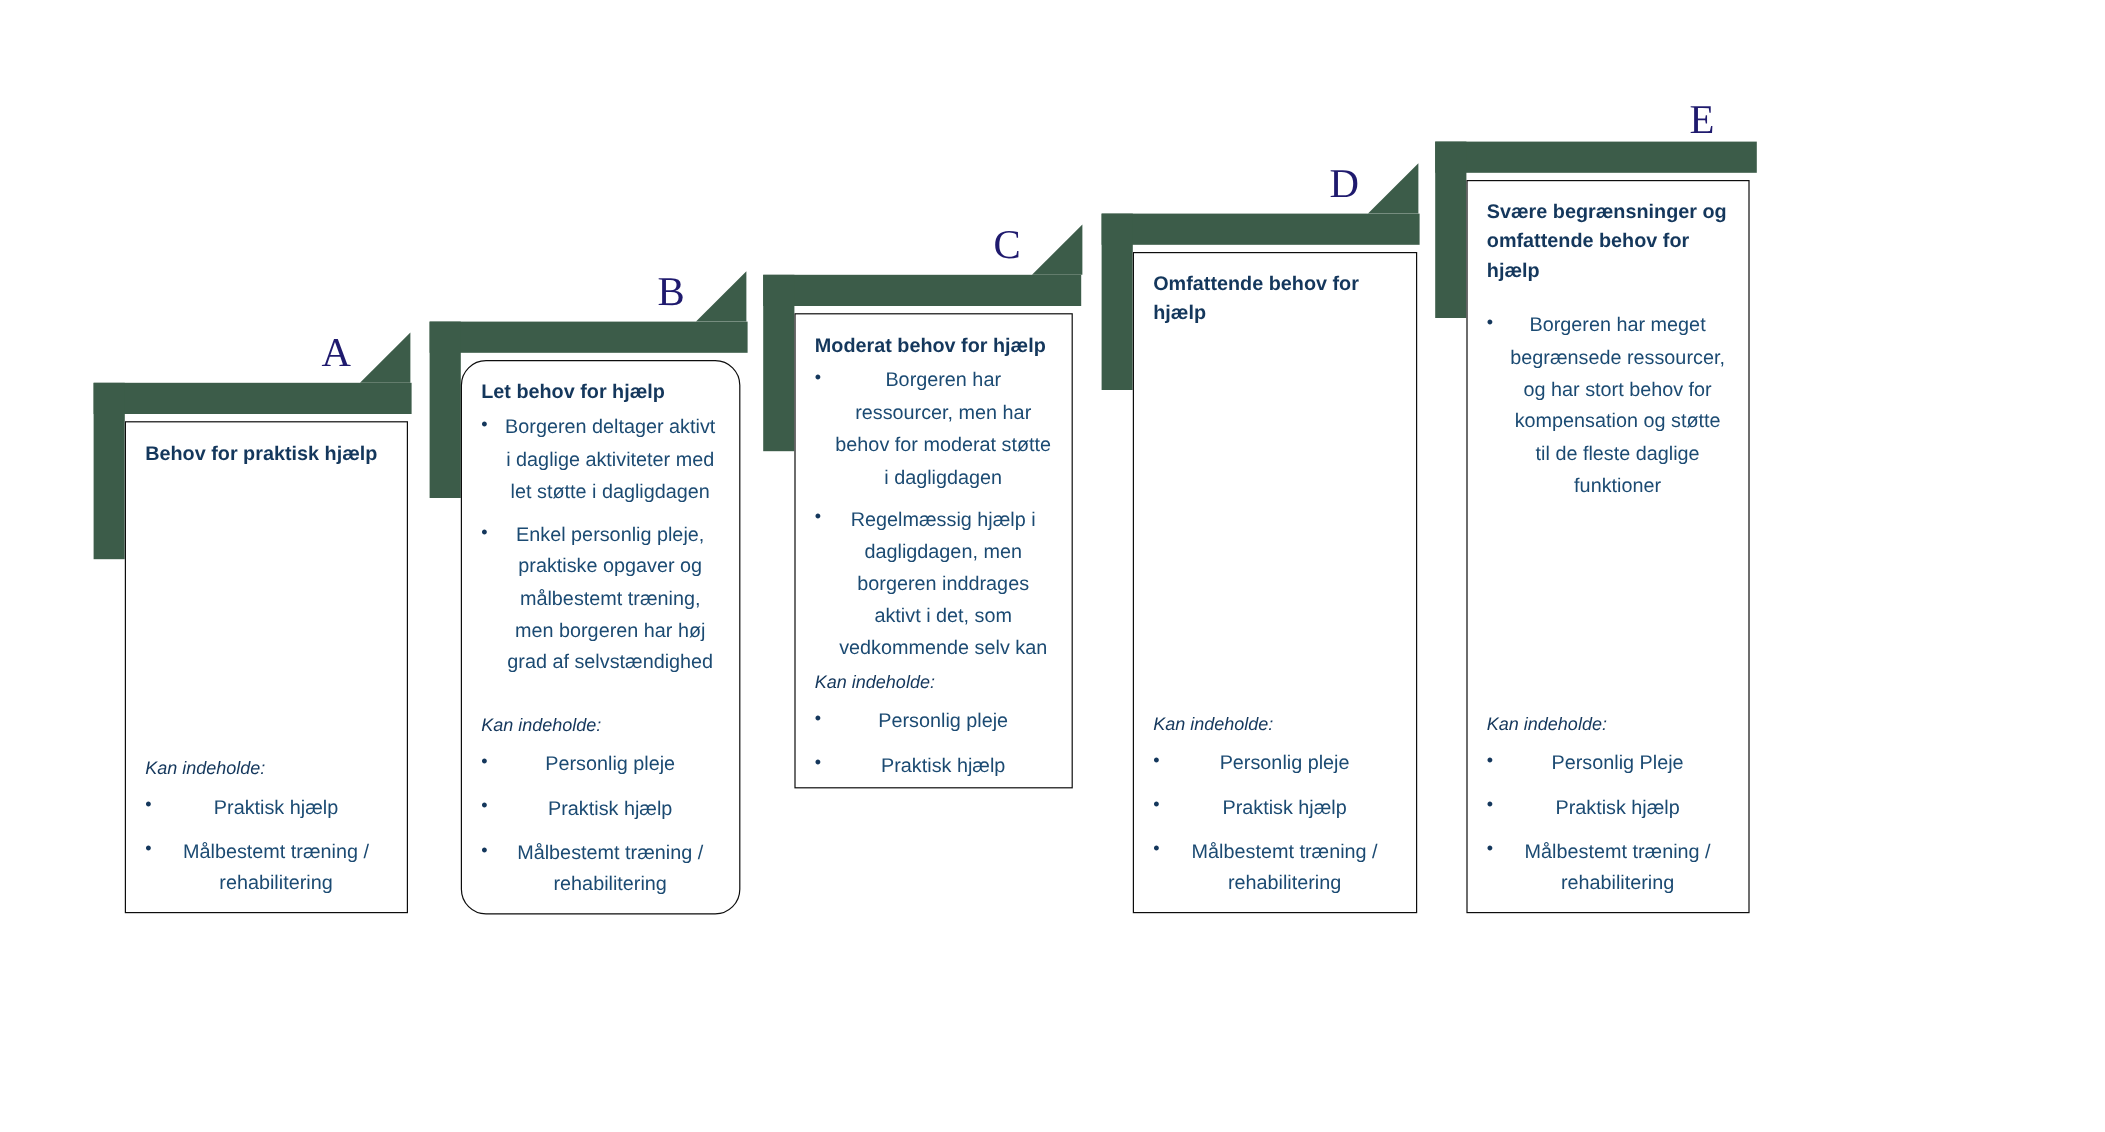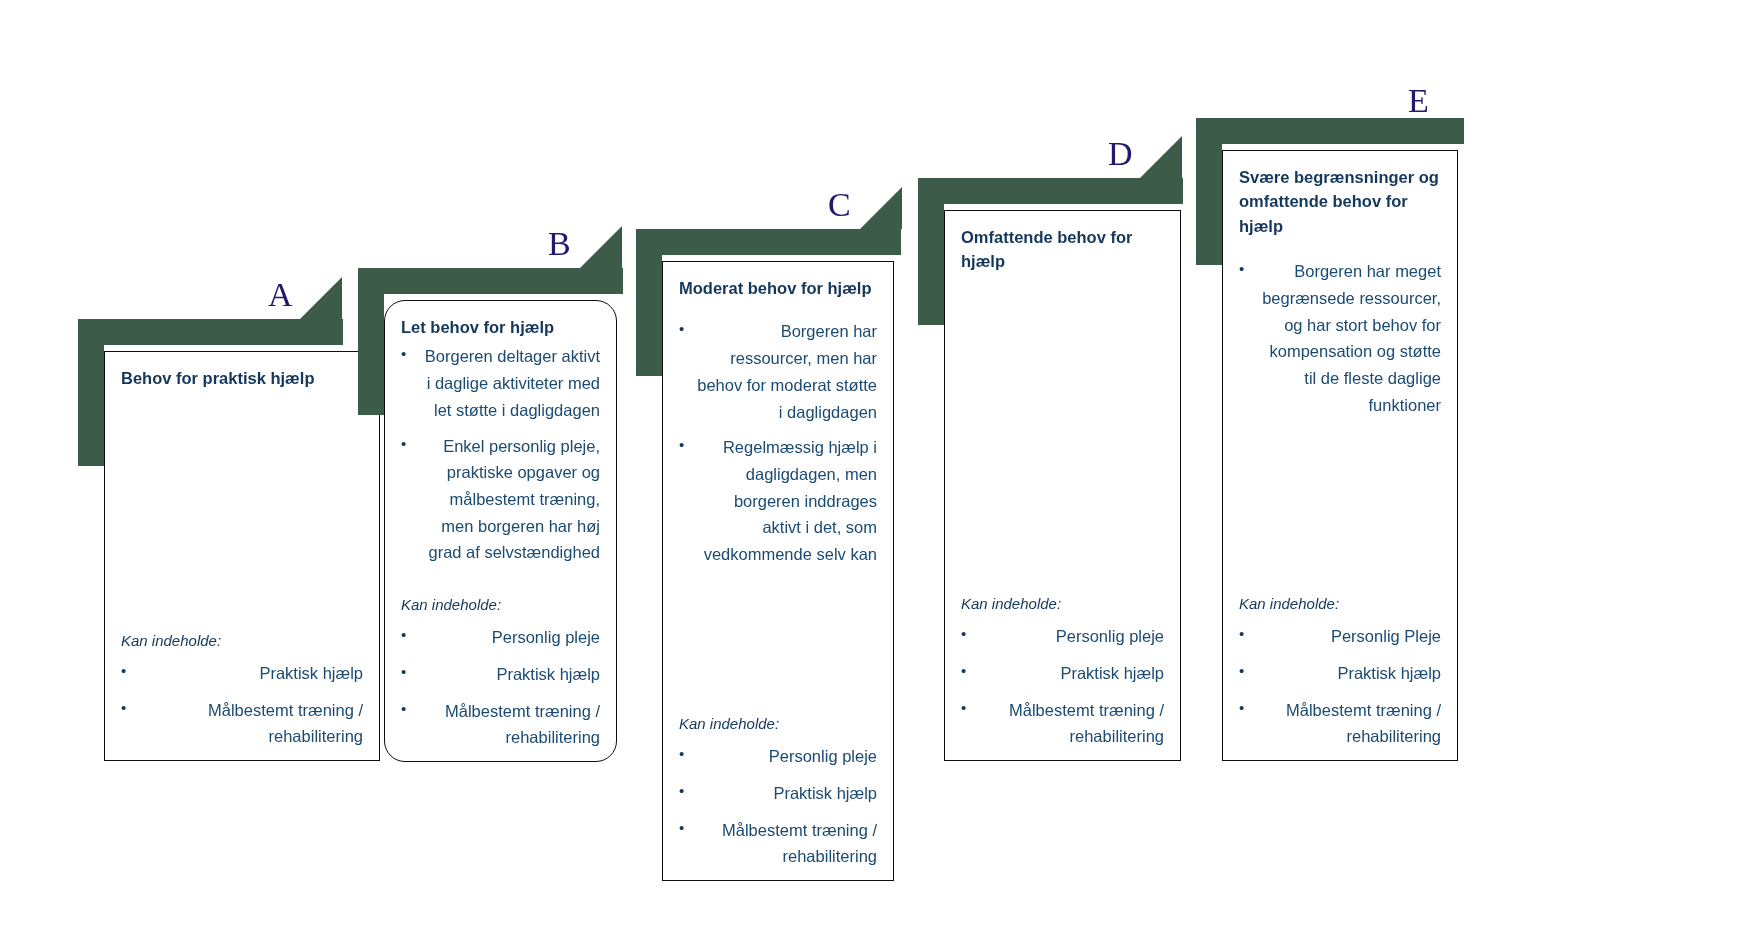--- a/index.html
+++ b/index.html
@@ -92,21 +92,21 @@
     padding: 0;
   }
   ul.bullets li {
     position: relative;
     font-family: "Liberation Sans", sans-serif;
     font-size: 16.5px;
     line-height: 1.62;
     color: #1b4a72;
     padding-left: 16px;
     margin-bottom: 9px;
-    text-align: right;
+    text-align: center;
   }
   ul.bullets li::before {
     content: "\2022";
     position: absolute;
     left: 0;
     top: -1px;
     color: #14375c;
     font-size: 15px;
   }
 
@@ -129,21 +129,21 @@
 <body>
 
 <div id="stage">
 
   <div class="step">
     <div class="step-letter" style="left:268px; top:278px;">A</div>
     <div class="arrow-tri" style="left:300px; top:277px;"></div>
     <div class="bar-top" style="left:78px; top:319px; width:265px; height:26px;"></div>
     <div class="bar-left" style="left:78px; top:319px; width:26px; height:147px;"></div>
 
-    <div class="card" style="left:104px; top:351px; width:276px; height:410px;">
+    <div class="card" style="left:104px; top:351px; width:236px; height:410px;">
       <div class="card-inner">
         <div class="card-title">Behov for praktisk hjælp</div>
         <ul class="bullets desc-list"></ul>
         <div class="spacer-flex"></div>
         <div class="kan-label">Kan indeholde:</div>
         <ul class="bullets kan-list">
             <li>Praktisk hjælp</li>
             <li>Målbestemt træning / rehabilitering</li>
           </ul>
       </div>
@@ -173,21 +173,21 @@
       </div>
     </div>
   </div>
 
   <div class="step">
     <div class="step-letter" style="left:828px; top:188px;">C</div>
     <div class="arrow-tri" style="left:860px; top:187px;"></div>
     <div class="bar-top" style="left:636px; top:229px; width:265px; height:26px;"></div>
     <div class="bar-left" style="left:636px; top:229px; width:26px; height:147px;"></div>
 
-    <div class="card" style="left:662px; top:261px; width:232px; height:620px;">
+    <div class="card" style="left:662px; top:261px; width:232px; height:396px;">
       <div class="card-inner">
         <div class="card-title">Moderat behov for hjælp</div>
         <div style="height:14px"></div>
         <ul class="bullets desc-list">
             <li>Borgeren har ressourcer, men har behov for moderat støtte i dagligdagen</li>
             <li>Regelmæssig hjælp i dagligdagen, men borgeren inddrages aktivt i det, som vedkommende selv kan</li>
           </ul>
         <div class="spacer-flex"></div>
         <div class="kan-label">Kan indeholde:</div>
         <ul class="bullets kan-list">

